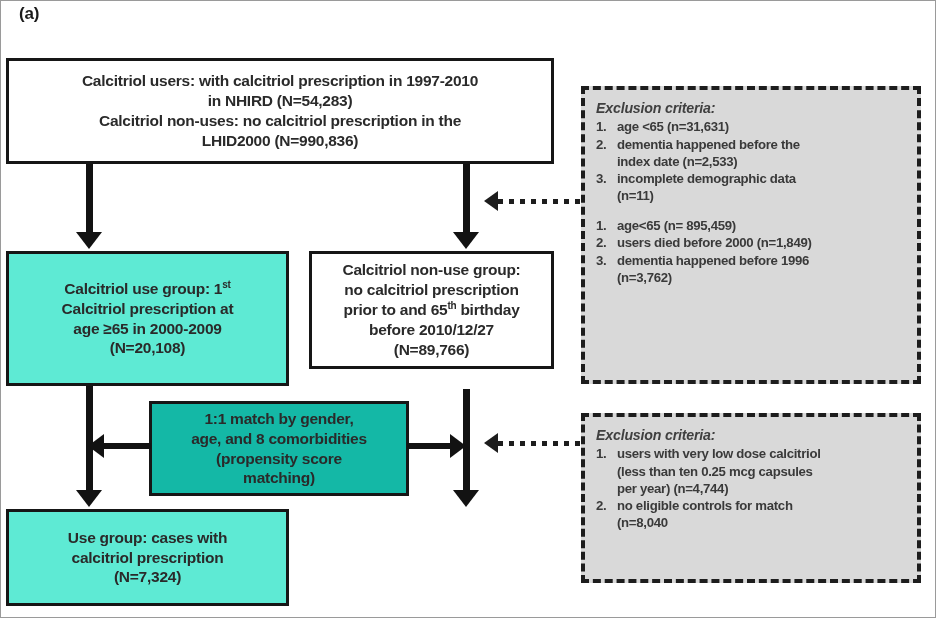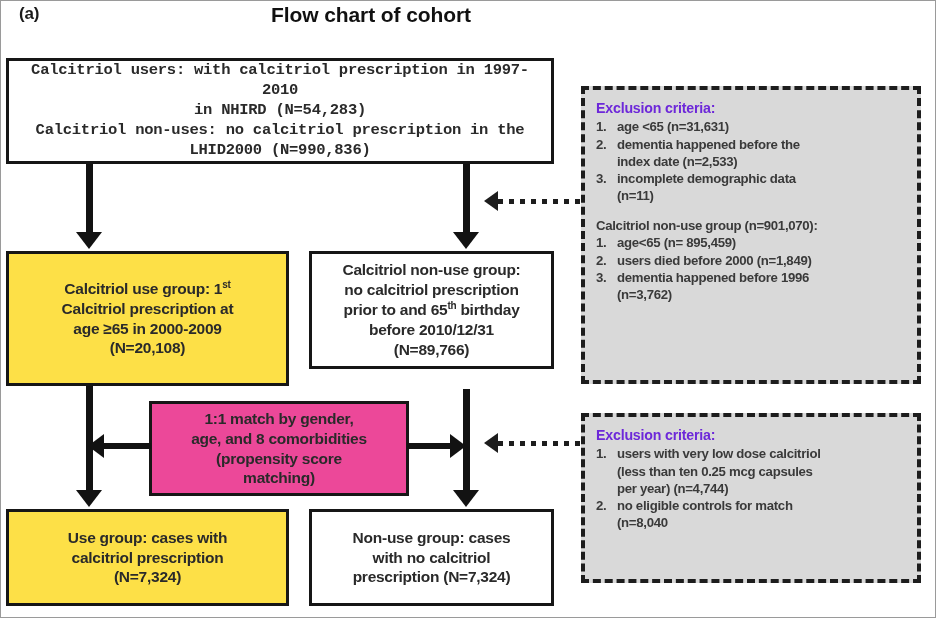--- a/index.html
+++ b/index.html
@@ -52,44 +52,45 @@
     align-items: center;
     justify-content: center;
     text-align: center;
     color: #2a2a2a;
     font-size: 15.5px;
     line-height: 1.28;
     font-weight: bold;
     letter-spacing: -0.25px;
     padding: 2px 6px;
   }
-  .node.blue   { background: #fde047; }
-  .node.gray   { background: #ec4899; border-width: 3px; }
+  .node.blue   { background: #5eead4; }
+  .node.gray   { background: #14b8a6; border-width: 3px; }
   .node .txt { width: 100%; white-space: pre-line; }
   .node sup { font-size: 10px; vertical-align: super; line-height: 0; }
 
   
   .excl {
     position: absolute;
     box-sizing: border-box;
     border: 4px dashed #1d1d1d;
     background: #d9d9d9;
     padding: 9px 10px 8px 11px;
     color: #3a3a3a;
     font-size: 13.2px;
     line-height: 1.30;
     font-weight: bold;
     letter-spacing: -0.3px;
   }
   .excl-title {
     font-weight: bold;
-    color: #6d28d9;
+    color: #404040;
     font-size: 14.2px;
     margin-bottom: 1px;
     letter-spacing: -0.2px;
+    font-style: italic;
   }
   .excl-sub { margin-bottom: 0px; }
   .excl-list {
     list-style: none;
     margin: 0;
     padding: 0;
   }
   .excl-list li {
     display: flex;
     align-items: flex-start;
@@ -145,23 +146,22 @@
     border-bottom: 10px solid transparent;
     border-right: 14px solid #1d1d1d;
   }
 </style>
 </head>
 <body>
 
 <div id="canvas">
 
   <div class="panel-label">(a)</div>
-  <div class="chart-title">Flow chart of cohort</div>
-
-  <div class="node" style="left:5px; top:57px; width:548px; height:106px;font-family:Liberation Mono, monospace;">
+
+  <div class="node" style="left:5px; top:57px; width:548px; height:106px;">
     <span class="txt">Calcitriol users: with calcitriol prescription in 1997-2010
 in NHIRD (N=54,283)
 Calcitriol non-uses: no calcitriol prescription in the
 LHID2000 (N=990,836)</span>
   </div>
 
   <div class="vline" style="left:85px; top:163px; height:70px;"></div>
   <div class="arrow-down" style="left:75px; top:231px;"></div>
 
   <div class="vline" style="left:462px; top:163px; height:70px;"></div>
@@ -174,21 +174,21 @@
     <span class="txt"><span>Calcitriol use group: 1</span><sup>st</sup><span>
 Calcitriol prescription at
 age ≥65 in 2000-2009
 (N=20,108)</span></span>
   </div>
 
   <div class="node" style="left:308px; top:250px; width:245px; height:118px;">
     <span class="txt"><span>Calcitriol non-use group:
 no calcitriol prescription
 prior to and 65</span><sup>th</sup><span> birthday
-before 2010/12/31
+before 2010/12/27
 (N=89,766)</span></span>
   </div>
 
   <div class="vline" style="left:85px; top:385px; height:108px;"></div>
   <div class="arrow-down" style="left:75px; top:489px;"></div>
 
   <div class="vline" style="left:462px; top:388px; height:105px;"></div>
   <div class="arrow-down" style="left:452px; top:489px;"></div>
 
   <div class="node gray" style="left:148px; top:400px; width:260px; height:95px;">
@@ -206,46 +206,40 @@
 
   <div class="dotline" style="left:497px; top:440px; width:85px;"></div>
   <div class="arrow-left thin" style="left:483px; top:432px;"></div>
 
   <div class="node blue" style="left:5px; top:508px; width:283px; height:97px;">
     <span class="txt">Use group: cases with
 calcitriol prescription
 (N=7,324)</span>
   </div>
 
-  <div class="node" style="left:308px; top:508px; width:245px; height:97px;">
-    <span class="txt">Non-use group: cases
-with no calcitriol
-prescription (N=7,324)</span>
-  </div>
 
   <div class="excl" style="left:580px; top:85px; width:340px; height:298px;">
     <div class="excl-title">Exclusion criteria:</div>
     <ul class="excl-list">
       <li>
         <span class="excl-num">1.</span>
         <span class="excl-body">age &lt;65 (n=31,631)</span>
       </li>
       <li>
         <span class="excl-num">2.</span>
         <span class="excl-body">dementia happened before the
 index date  (n=2,533)</span>
       </li>
       <li>
         <span class="excl-num">3.</span>
         <span class="excl-body">incomplete demographic data
 (n=11)</span>
       </li>
     </ul>
     <div class="excl-gap"></div>
-    <div class="excl-sub">Calcitriol non-use group (n=901,070):</div>
     <ul class="excl-list">
       <li>
         <span class="excl-num">1.</span>
         <span class="excl-body">age&lt;65 (n= 895,459)</span>
       </li>
       <li>
         <span class="excl-num">2.</span>
         <span class="excl-body">users died before 2000 (n=1,849)</span>
       </li>
       <li>

